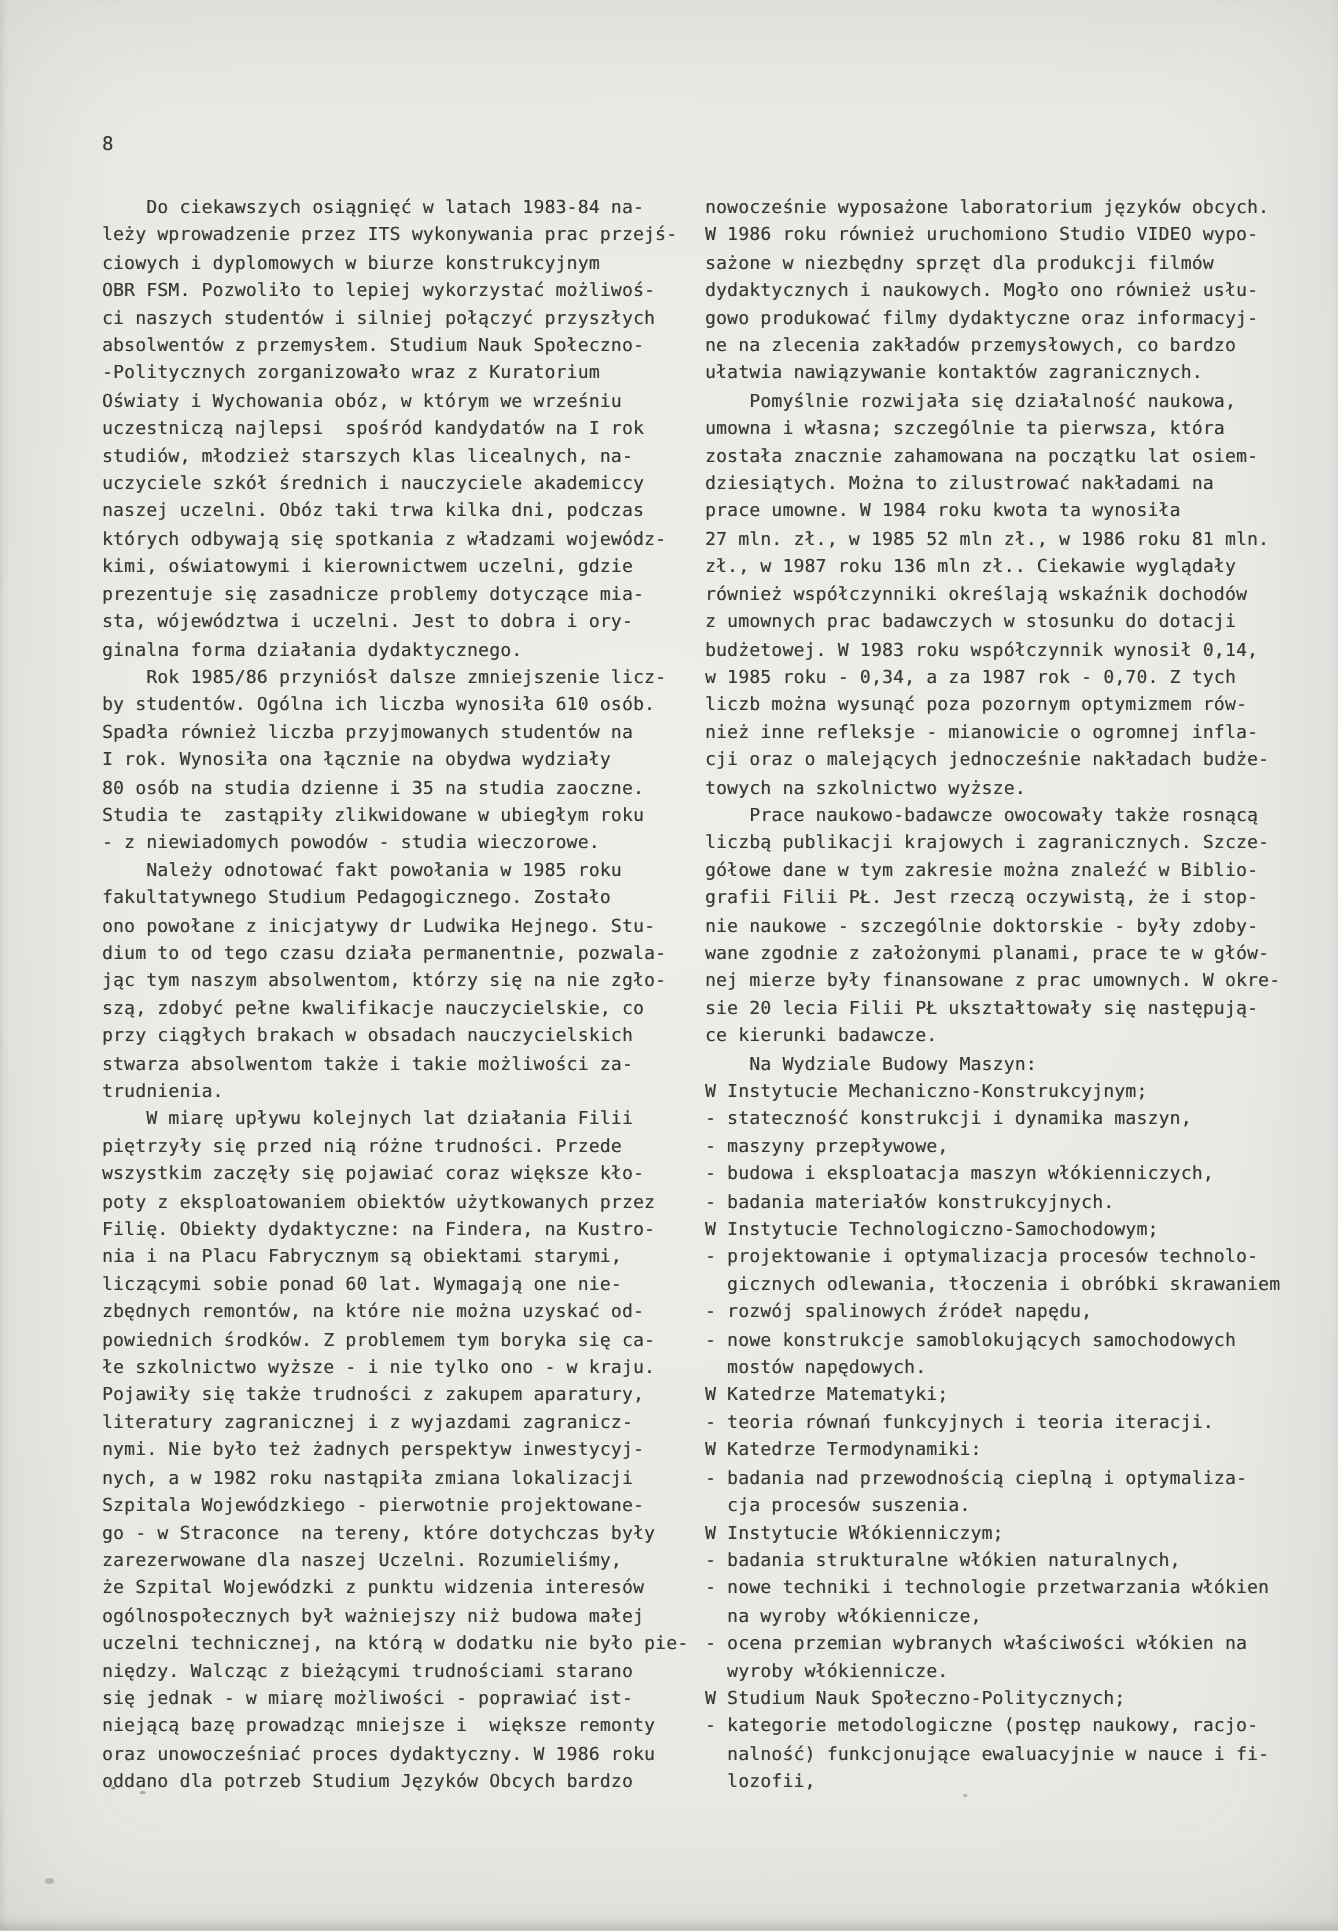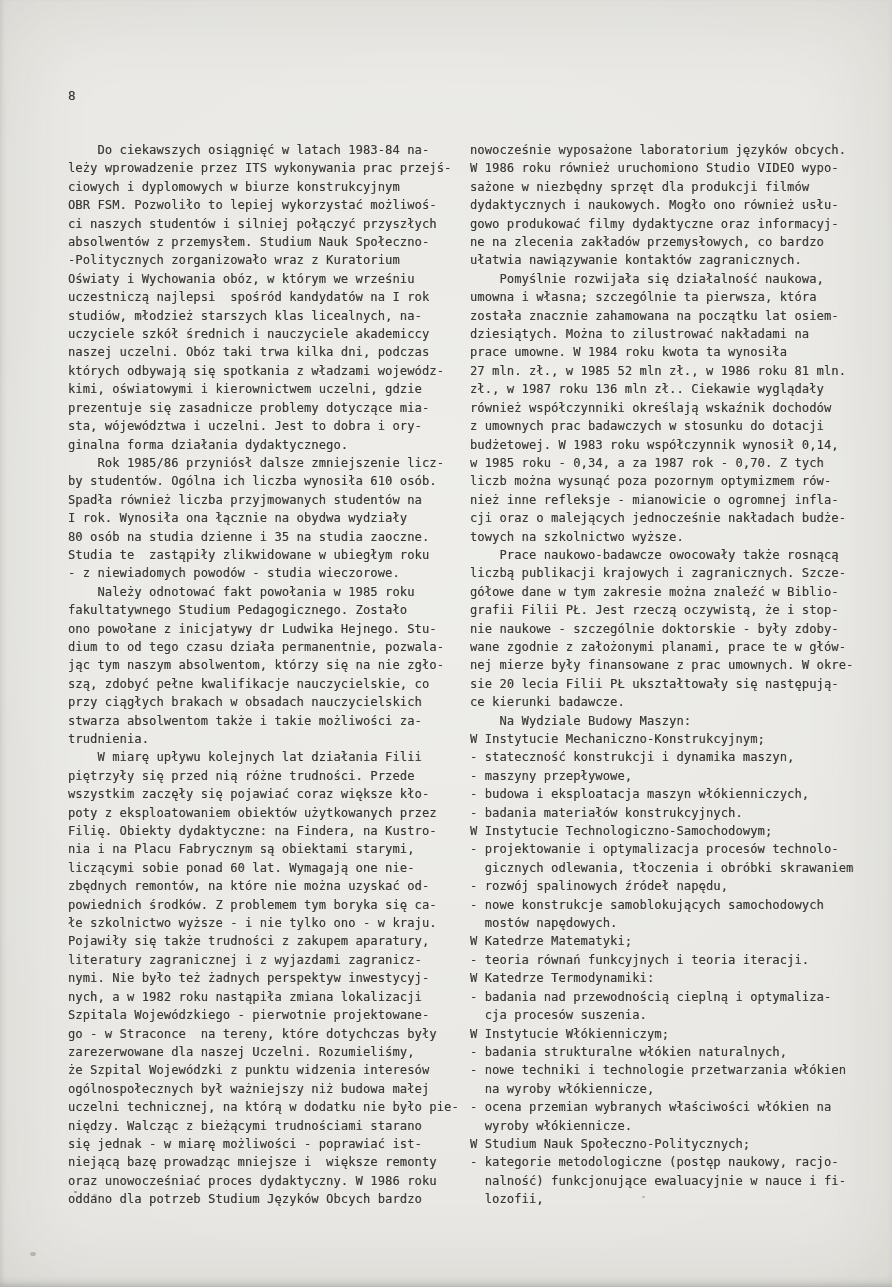--- a/index.html
+++ b/index.html
@@ -30,21 +30,21 @@
     left: 68px;
     top: 88px;
     font-size: 12.5px;
     letter-spacing: 0.15px;
     color: #3a3733;
     text-shadow: 0.3px 0.3px 0 rgba(58, 55, 51, 0.45);
     white-space: pre;
   }
   .text-column {
     position: absolute;
-    top: 141px;
+    top: 129px;
     font-size: 12px;
     line-height: 18.4px;
     letter-spacing: 0.15px;
     color: #3a3733;
     text-shadow: 0.3px 0.3px 0 rgba(58, 55, 51, 0.45);
     white-space: pre;
   }
   .text-column.left  { left: 68px; }
   .text-column.right { left: 470px; }
   .scan-speck {

